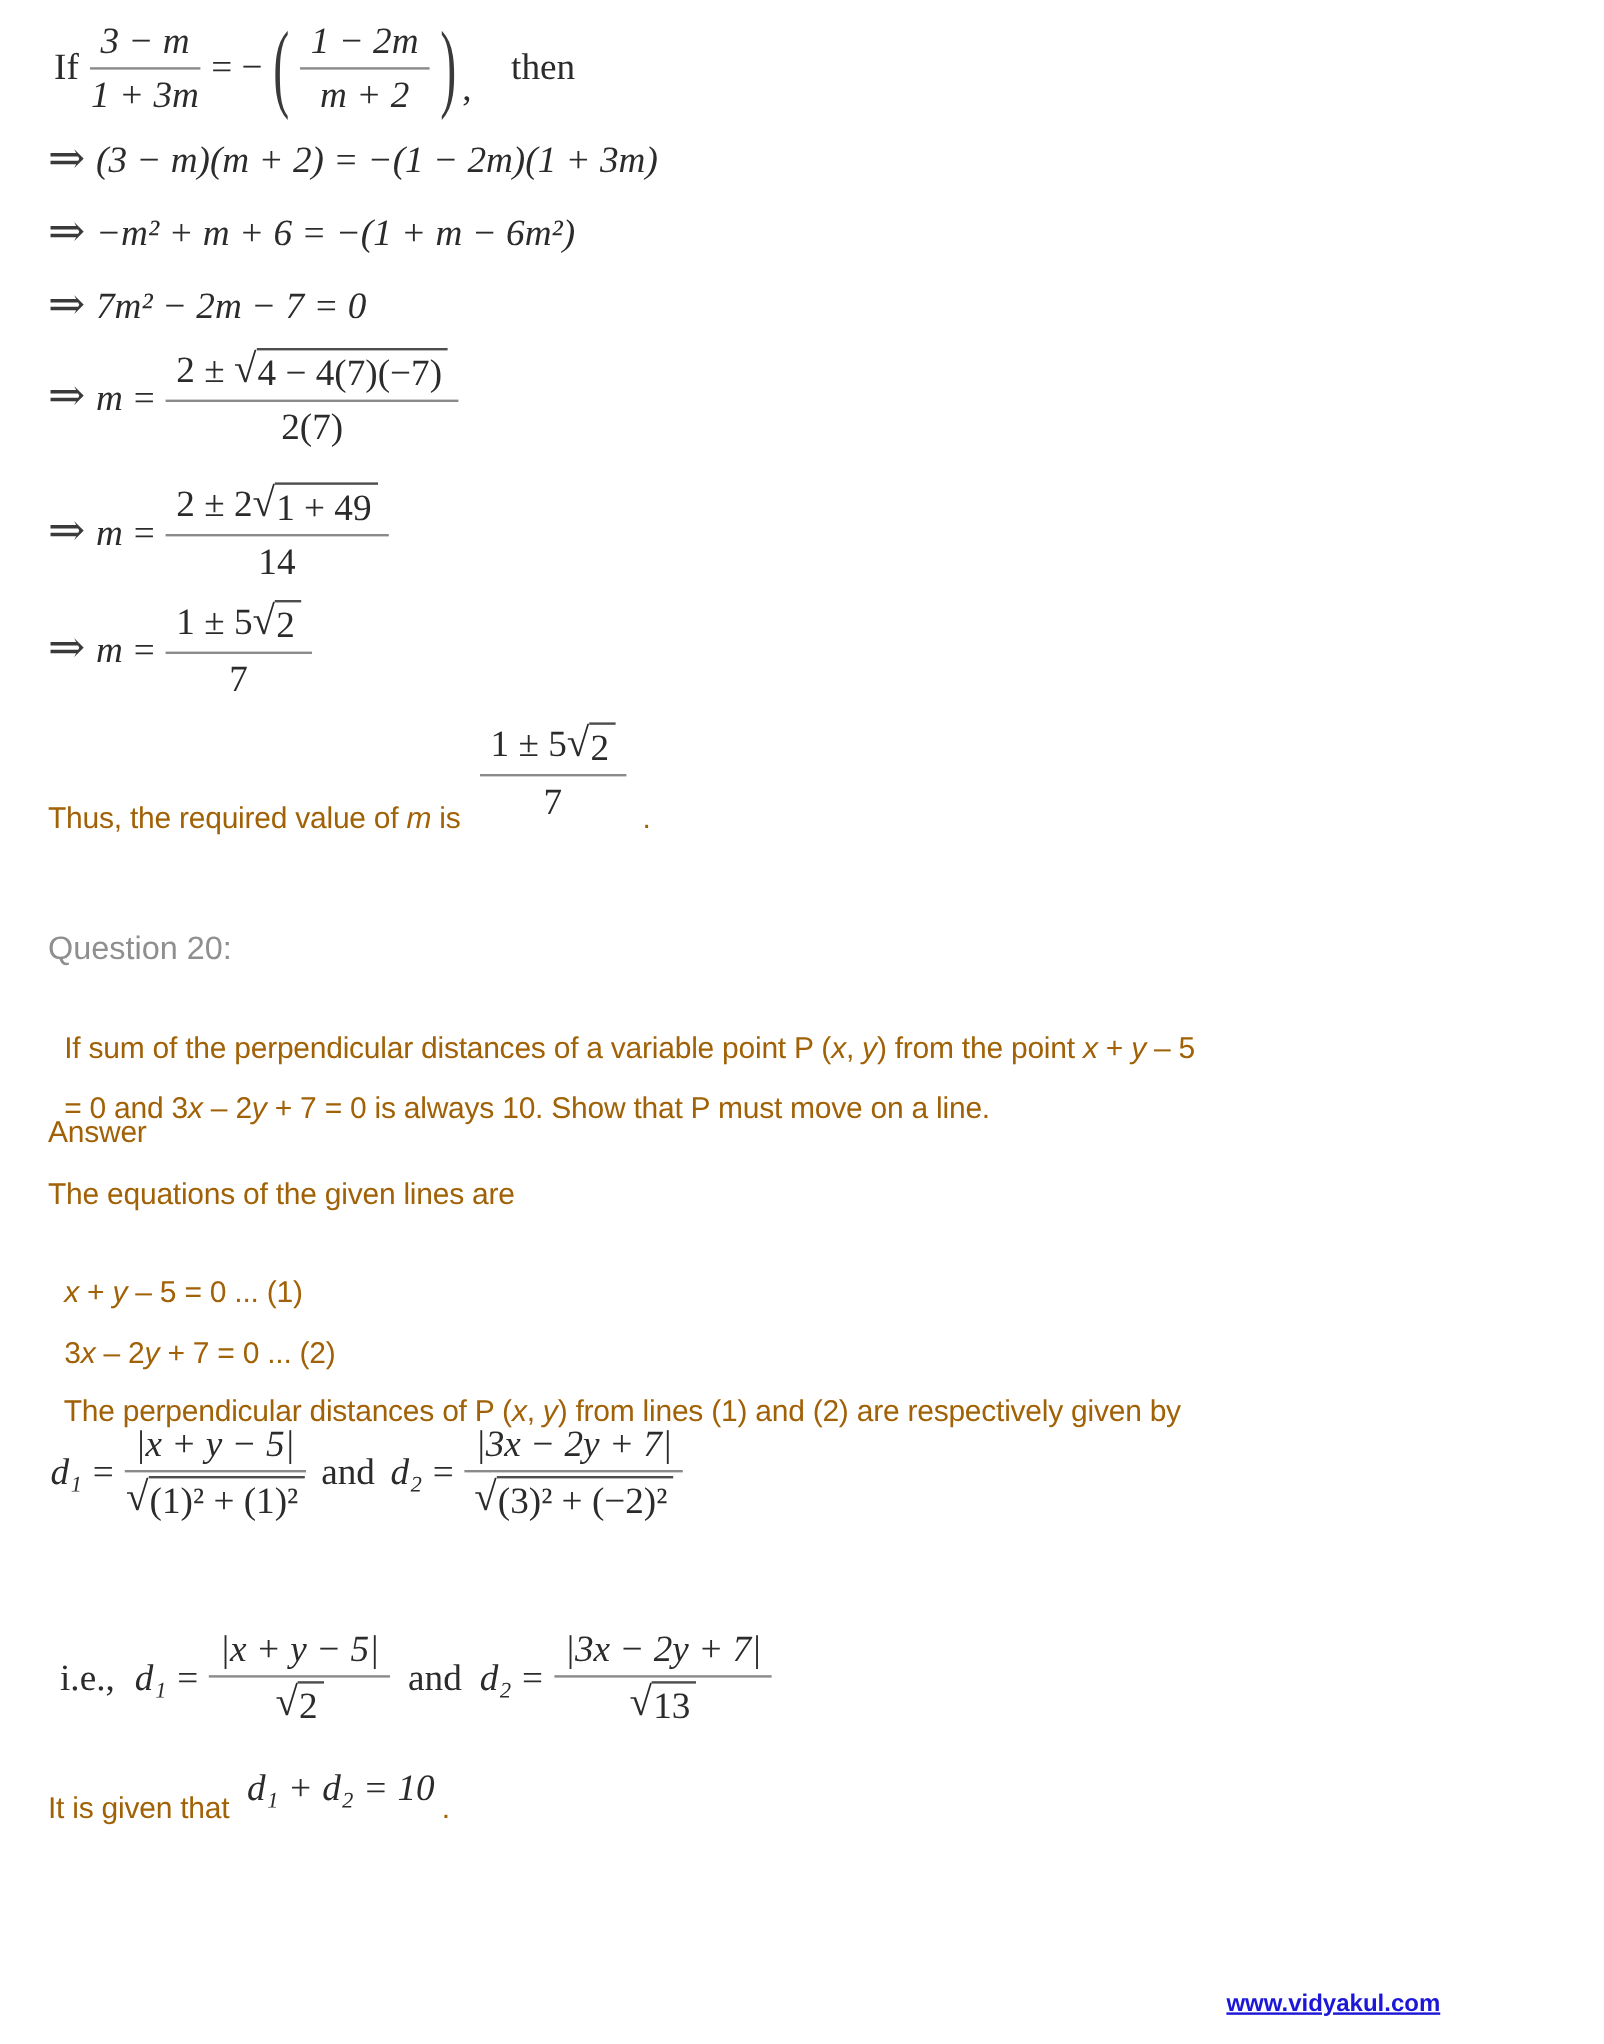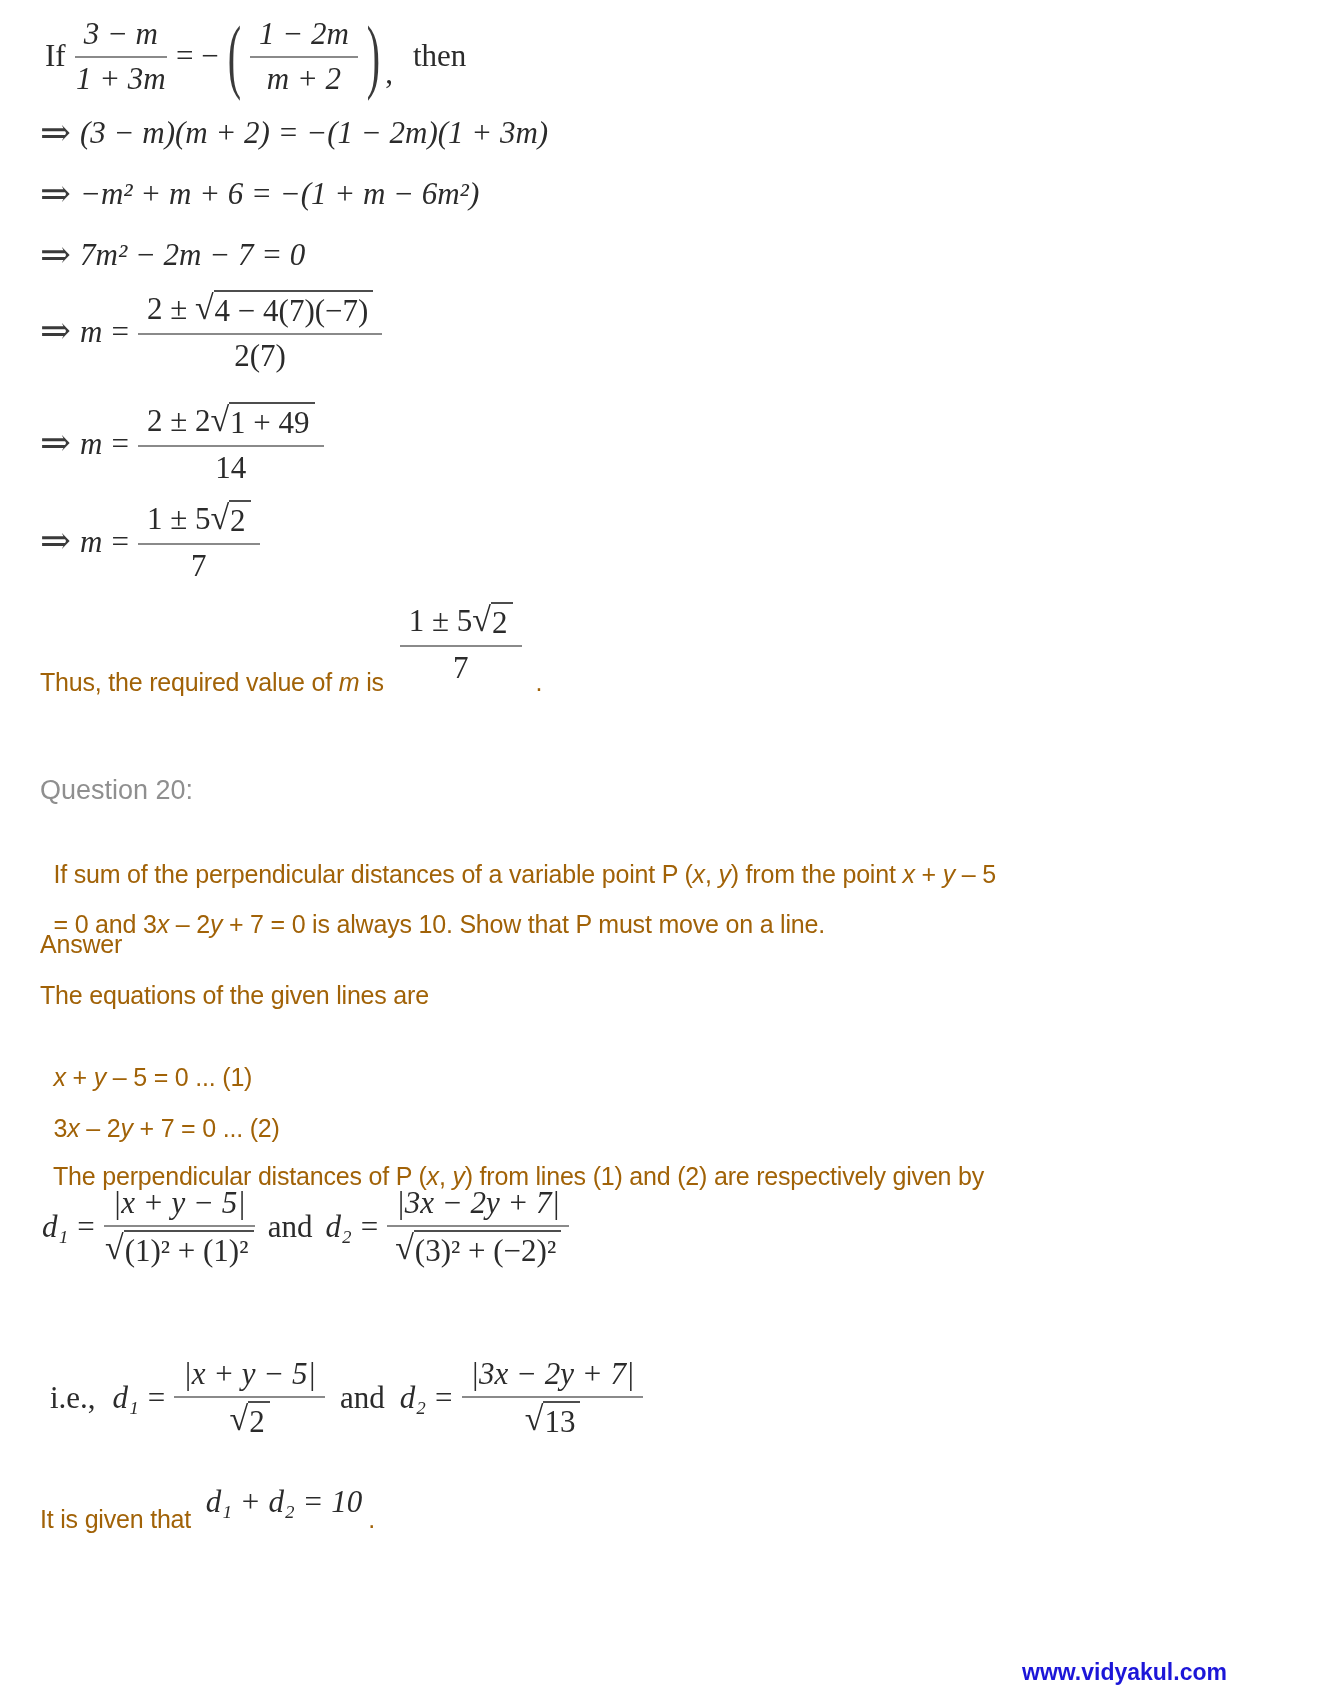--- a/index.html
+++ b/index.html
@@ -32,42 +32,42 @@
     transform:scaleY(2.05); transform-origin:center; font-weight:400; color:#3a3a3a;
   }
   .comma-low { align-self:flex-end; margin:0 0 6px -4px; }
   
   .sans { font-size:25px; letter-spacing:-0.2px; line-height:1.2; white-space:pre; color:#a16207; }
   .runs { white-space:pre; }
   .qhead { font-size:27px; font-weight:normal; color:#8f8f8f; letter-spacing:0; }
   .baseline-row { display:flex; align-items:flex-end; white-space:pre; }
   .raised { margin-bottom:12px; }
   .link {
-    font-size:23px; font-weight:bold; color:#1c16d8;
-    cursor:pointer;
+    font-size:20px; font-weight:bold; color:#1c16d8;
+    text-decoration:underline; cursor:pointer;
   }
 </style>
 </head>
 <body>
 
 <div class="abs math row" style="left:45px; top:16px;">
   <span>If</span>
   <span class="frac">
     <span class="num it">3 − m</span>
     <span class="den it">1 + 3m</span>
   </span>
   <span>= −</span>
   <span class="bigp">(</span>
   <span class="frac">
     <span class="num it">1 − 2m</span>
     <span class="den it">m + 2</span>
   </span>
   <span class="bigp">)</span>
   <span class="comma-low">,</span>
-  <span style="margin-left:11px;">then</span>
+  <span style="margin-left:24px;">then</span>
 </div>
 
 <div class="abs math row" style="left:40px; top:112px;">
   <span class="arrow">⇒</span>
   <span class="it">(3 − m)(m + 2) = −(1 − 2m)(1 + 3m)</span>
 </div>
 
 <div class="abs math row" style="left:40px; top:173px;">
   <span class="arrow">⇒</span>
   <span class="it">−m² + m + 6 = −(1 + m − 6m²)</span>
@@ -217,17 +217,17 @@
       <span class="sqrt">
         <span class="sign">√</span>
         <span class="rad">13</span>
       </span>
     </span>
   </span>
 </div>
 
 <div class="abs baseline-row" style="left:40px; top:1472px;">
   <span class="sans">It is given that </span>
-  <span class="math it" style="margin:12px 6px 14px 8px;">d₁ + d₂ = 10</span>
+  <span class="math it" style="margin:0 6px 14px 8px;">d₁ + d₂ = 10</span>
   <span class="sans">.</span>
 </div>
 
 <div class="abs link" style="left:1022px; top:1659px;">www.vidyakul.com</div>
 
 </body></html>

